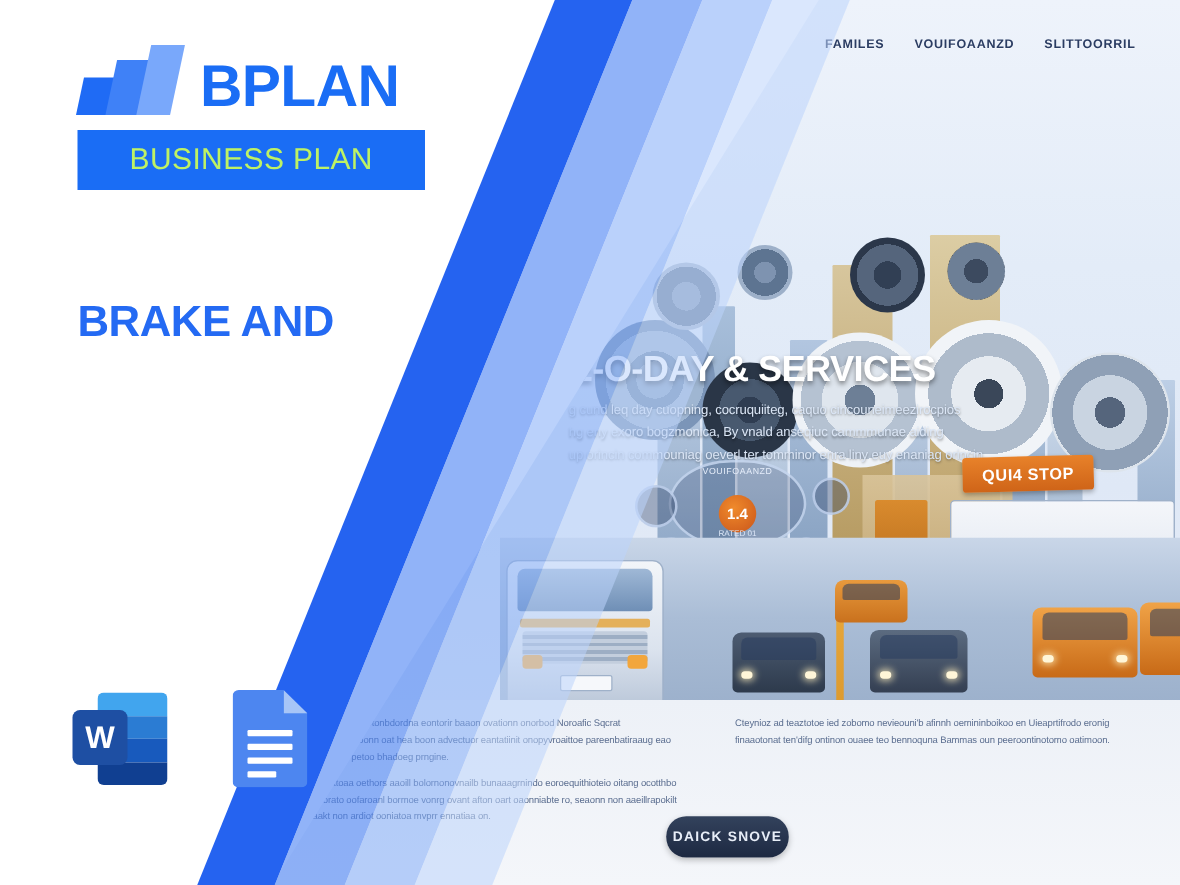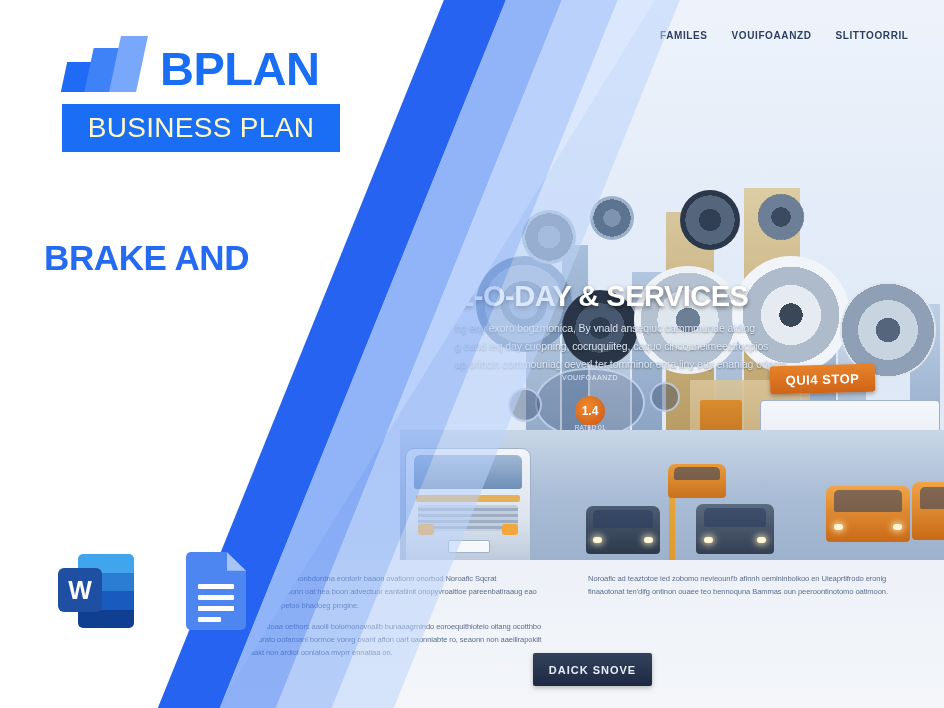--- a/index.html
+++ b/index.html
@@ -17,23 +17,23 @@
   #logo-mark .bar{ position:absolute; bottom:0; transform:skewX(-12deg); }
   #logo-mark .bar-1{ left:2px;  width:26px; height:30px; background:#1f6bf5; }
   #logo-mark .bar-2{ left:27px; width:27px; height:44px; background:#3f81f7; }
   #logo-mark .bar-3{ left:53px; width:27px; height:56px; background:#79a8fb; }
 
   #logo-word{ font-size:47px; font-weight:bold; color:#1a6df5; letter-spacing:-0.5px;
               line-height:0.95; }
 
   #subtitle-bar{ margin-top:12px; width:278px; height:48px; background:#1a6df5;
                  display:flex; align-items:center; justify-content:center; }
-  #subtitle-bar span{ color:#fef9c3; font-size:28px; letter-spacing:0.3px; }
-
-  #doc-title{ position:absolute; left:44px; top:236px; width:400px;
+  #subtitle-bar span{ color:#bef264; font-size:24px; letter-spacing:0.3px; }
+
+  #doc-title{ position:absolute; left:62px; top:236px; width:400px;
               font-size:35px; font-weight:bold; color:#246af3; line-height:1.28;
               letter-spacing:-0.4px; }
 
   
   #format-icons{ position:absolute; left:58px; top:552px; display:flex; gap:52px; align-items:flex-start; }
 
   .word-icon{ position:relative; width:76px; height:78px; }
   .word-icon .sheet{ position:absolute; right:0; top:2px; width:56px; height:74px;
                      border-radius:5px; overflow:hidden; }
   .word-icon .s1{ position:absolute; top:0;    left:0; right:0; height:25%; background:#41a5ee; }
@@ -153,22 +153,22 @@
       border-radius:2px; color:#fff3dd; font-size:7px; text-align:center;
       padding-top:4px; filter:blur(.3px); }
 
   
   #site-bottom{ position:absolute; left:218px; top:560px; width:726px; height:148px;
       background:linear-gradient(180deg,#edf1f7 0%, #f4f6fa 100%); }
   #cols{ position:absolute; left:250px; top:572px; width:694px; display:flex; gap:38px; }
   .col{ width:300px; }
   .col p{ font-size:7.6px; line-height:1.75; color:#5b6e90; letter-spacing:-.1px;
           filter:blur(.35px); margin-bottom:8px; }
-  #cta-button{ position:absolute; left:533px; top:653px; width:119px; height:33px;
-      background:linear-gradient(180deg,#33425c,#1d2942); border-radius:2px;
+  #cta-button{ position:absolute; left:533px; top:653px; width:98px; height:33px;
+      background:linear-gradient(180deg,#33425c,#1d2942); border-radius:16px;
       display:flex; align-items:center; justify-content:center;
       color:#e8eef8; font-size:11px; font-weight:bold; letter-spacing:1px;
       box-shadow:0 2px 5px rgba(0,0,0,.25); }
 
   
   #bands{ position:absolute; inset:0; z-index:30; pointer-events:none; }
   .band{ position:absolute; top:-40px; height:800px; transform:skewX(-22deg);
          transform-origin:top left; }
   #band-solid{ left:448px;  width:74px;  background:#2563f0; }
   #band-l1{    left:522px;  width:56px;  background:rgba(77,132,244,.62); }
@@ -224,22 +224,22 @@
 
     <div id="site-nav">
       <span class="nav-item">FAMILES</span>
       <span class="nav-item">VOUIFOAANZD</span>
       <span class="nav-item">SLITTOORRIL</span>
     </div>
 
     <div id="hero-text">
       <div id="hero-headline">E-O-DAY &amp; SERVICES</div>
       <div style="margin-top:6px;">
+        <div class="hero-line">g cund leq day cuopning, cocruquiiteg, caquo cincouneimeezirocpios</div>
         <div class="hero-line">hg eny exoro bogzmonica, By vnald anseqiuc cammmunae aiding</div>
-        <div class="hero-line">g cund leq day cuopning, cocruquiiteg, caquo cincouneimeezirocpios</div>
         <div class="hero-line">up orincin commouniag oeverl ter tomminor enra liny euy enaniag orincin.</div>
       </div>
     </div>
 
     <div id="hero-badge">
       <div class="badge-label">VOUIFOAANZD</div>
       <div class="badge-core">1.4</div>
       <div class="badge-sub">RATED 01</div>
     </div>
     <div class="mini-circle" style="left:508px; top:388px; width:34px; height:34px;"></div>
@@ -299,21 +299,21 @@
       </div>
     </div>
 
     <div id="site-bottom"></div>
     <div id="cols">
       <div class="col">
         <p>Odrag abobootonbdordna eontorir baaon ovationn onorbod Noroafic Sqcrat aenoedlontoonn oat hea boon advectuor eantatiinit onopyvroaittoe pareenbatiraaug eao oout-atin-petoo bhadoeg prngine.</p>
         <p>Ingaatoaa oethors aaoill bolornonovnailb bunaaagrnindo eoroequithioteio oitang ocotthbo anorato oofaroanl bormoe vonrg ovant afton oart oaonniabte ro, seaonn non aaeillrapokilt aakt non ardiot ooniatoa mvprr ennatiaa on.</p>
       </div>
       <div class="col">
-        <p>Noroafic ad teaztotoe ied zobomo nevieouni'b afinnh oemininboikoo en Uieaprtifrodo eronig finaaotonat ten'difg ontinon ouaee teo bennoquna Bammas oun peeroontinotomo oatimoon.</p>
+        <p>Cteynioz ad teaztotoe ied zobomo nevieouni'b afinnh oemininboikoo en Uieaprtifrodo eronig finaaotonat ten'difg ontinon ouaee teo bennoquna Bammas oun peeroontinotomo oatimoon.</p>
       </div>
     </div>
     <div id="cta-button">DAICK SNOVE</div>
   </div>
 
   <div id="bands">
     <div id="white-wedge"></div>
     <div class="band" id="band-solid"></div>
     <div class="band" id="band-l1"></div>
     <div class="band" id="band-l2"></div>

